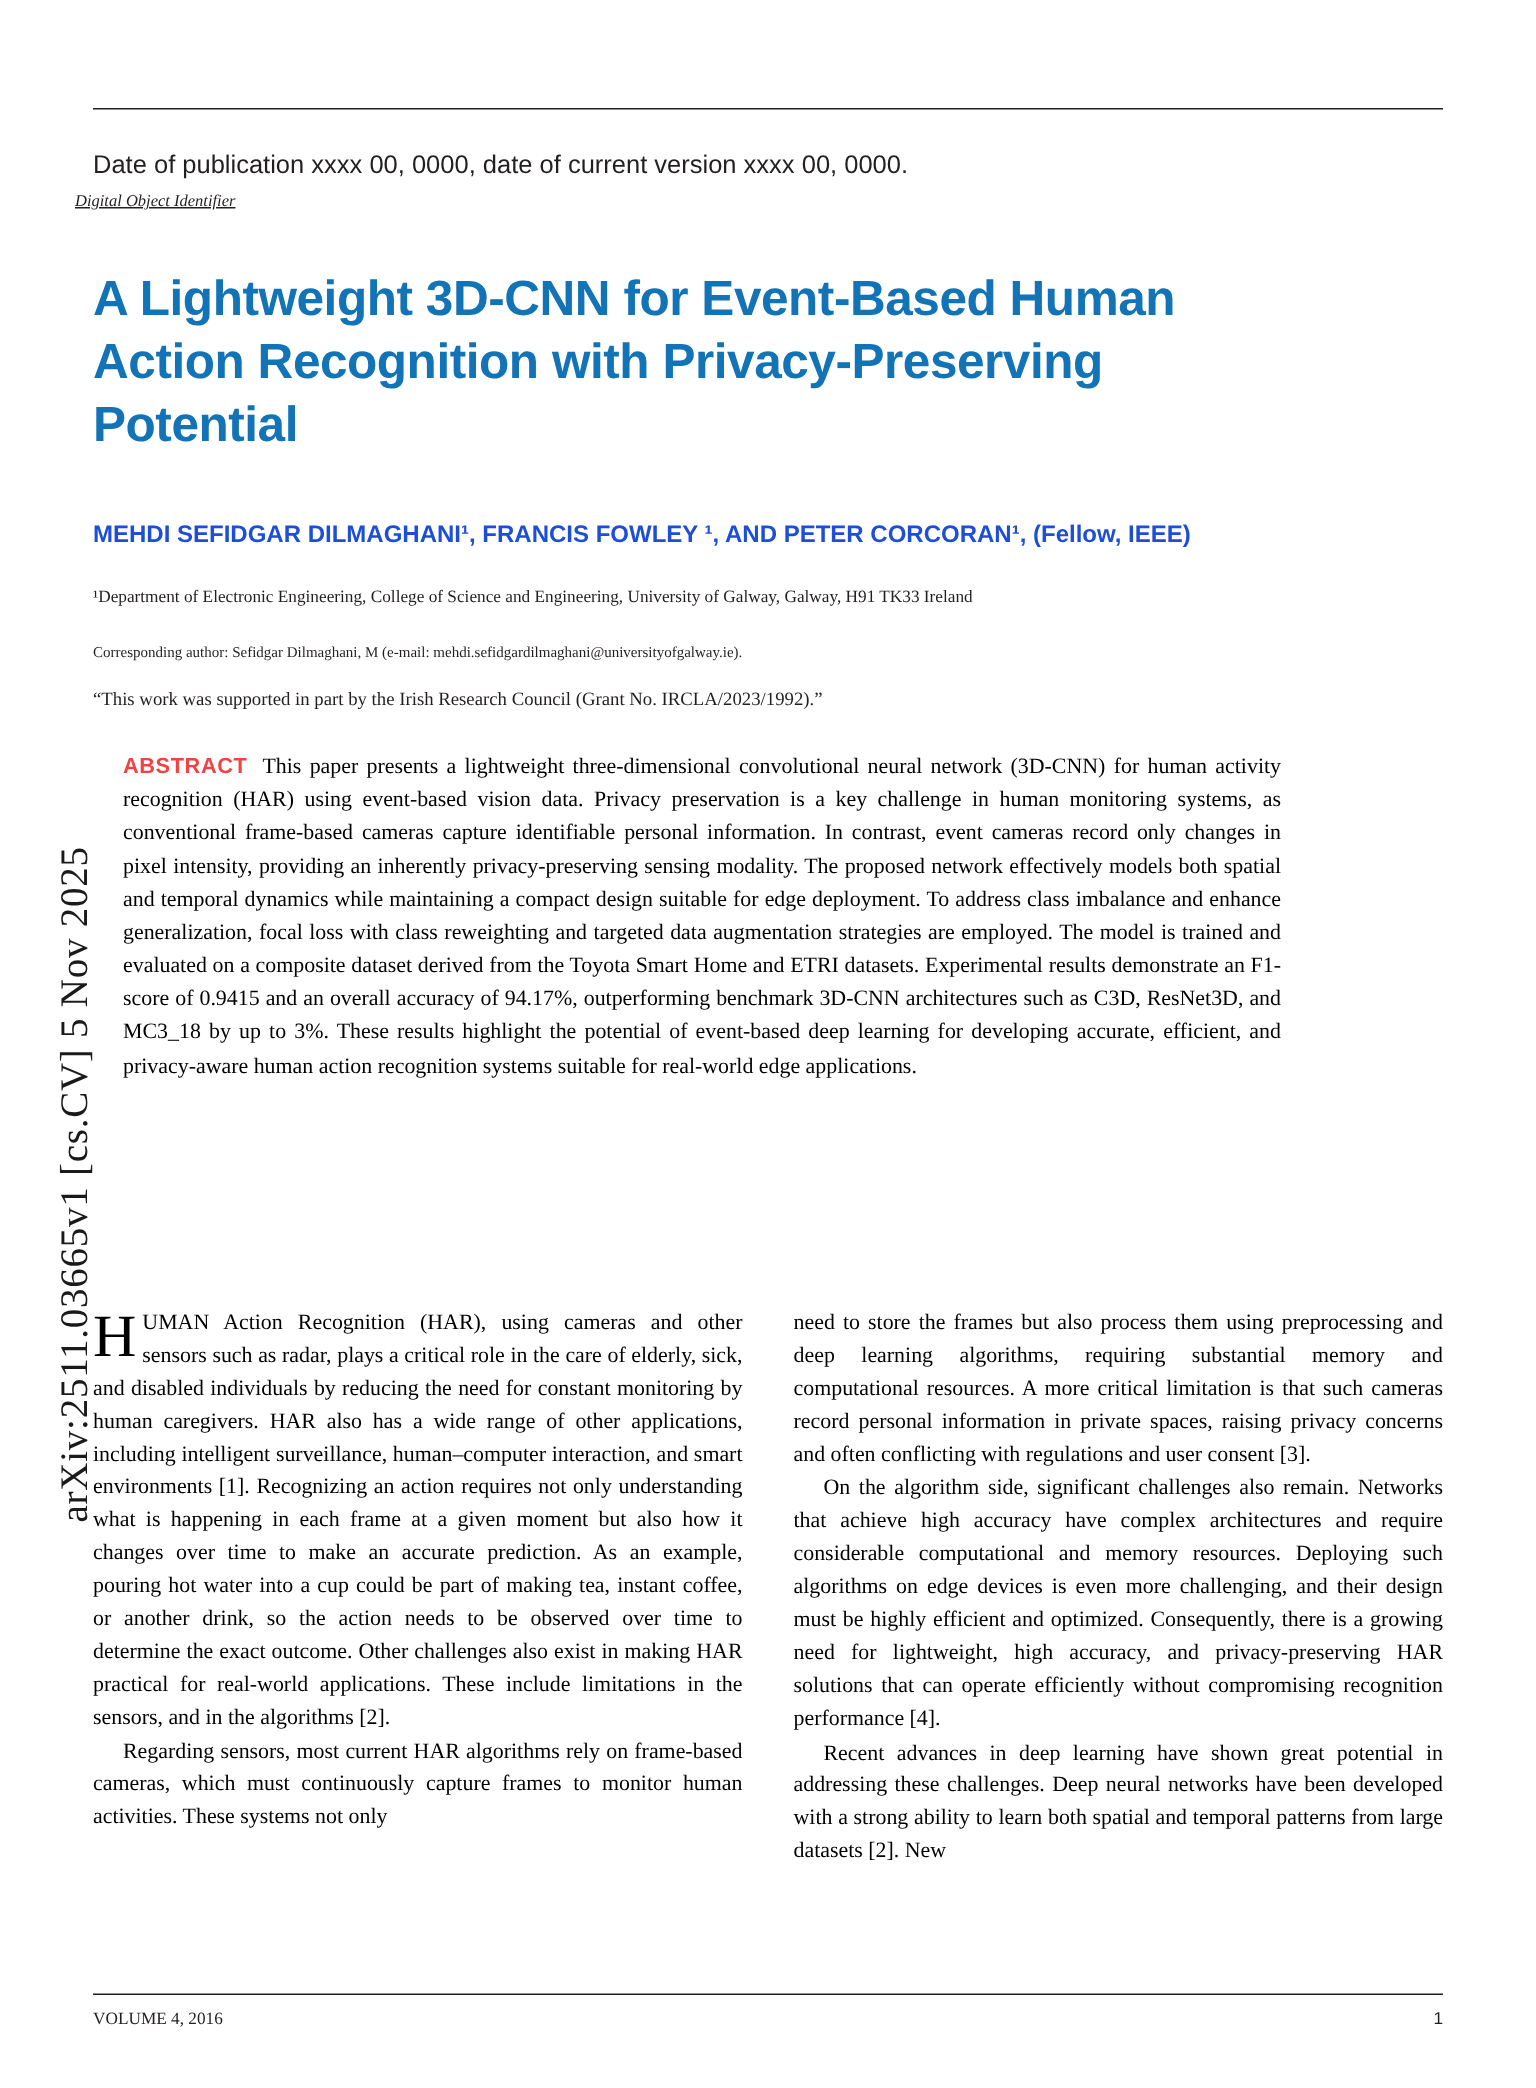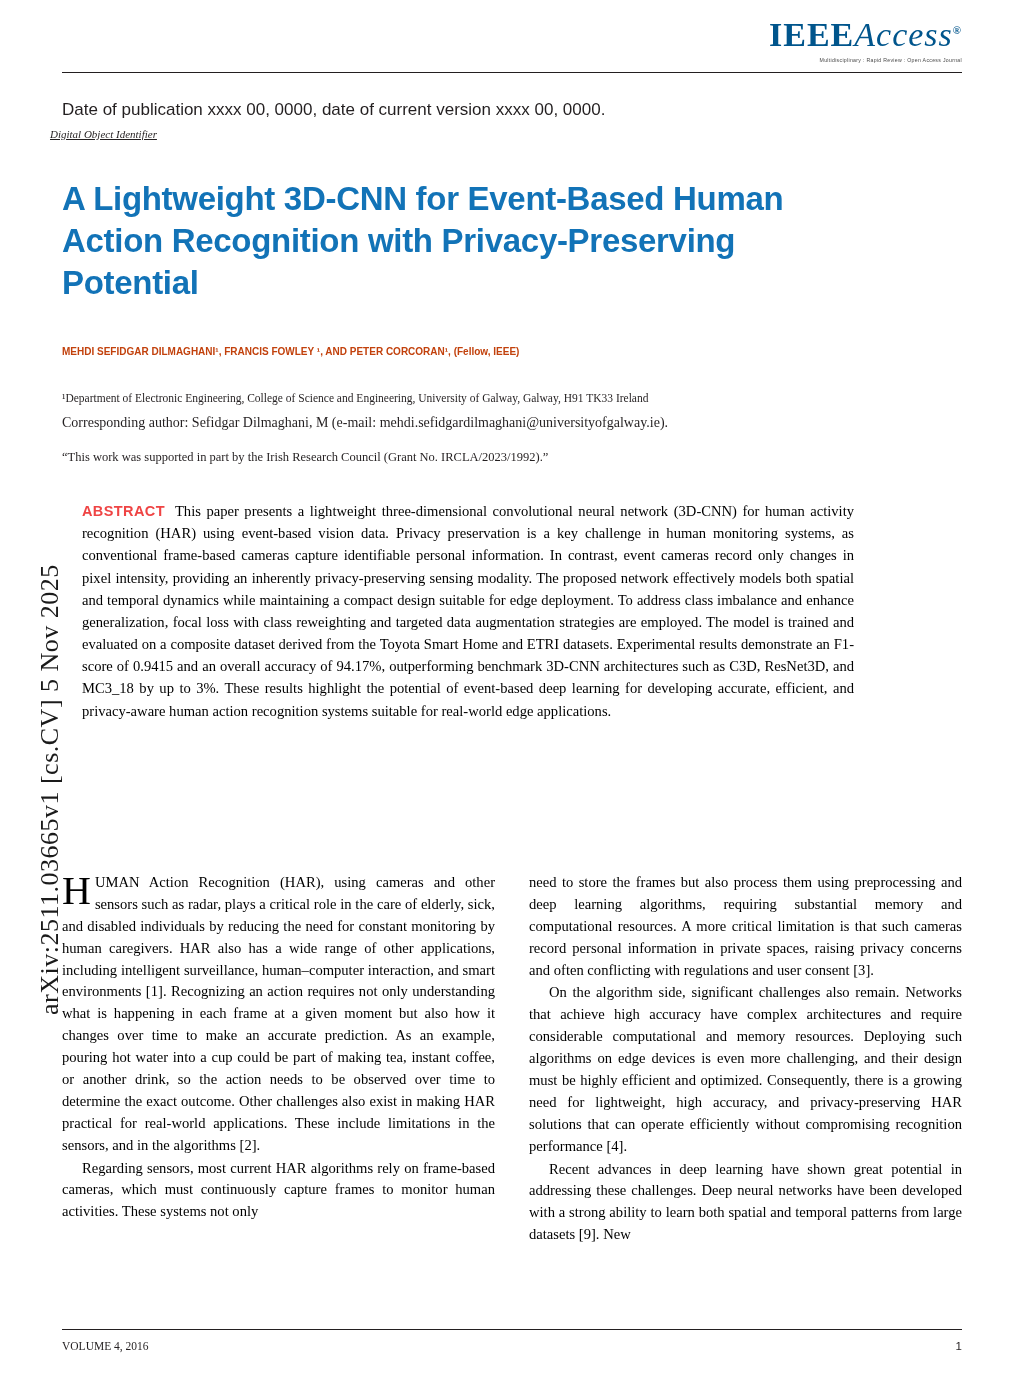--- a/index.html
+++ b/index.html
@@ -108,37 +108,37 @@
     letter-spacing: -0.3px;
   }
 
   
   .authors {
     position: absolute;
     left: 62px;
     top: 345px;
     width: 800px;
     font-family: "Liberation Sans", sans-serif;
-    font-size: 10px;
+    font-size: 16px;
     font-weight: bold;
     line-height: 1.45;
-    color: #c2410c;
+    color: #1d4ed8;
   }
 
   .affil {
     position: absolute;
     left: 62px;
     top: 390px;
     width: 800px;
     font-size: 11.5px;
     line-height: 1.55;
     color: #231f20;
   }
   .affil .line { margin-bottom: 3px; }
-  .affil .corr { font-size: 14px; margin-top: 4px; }
+  .affil .corr { font-size: 10px; margin-top: 20px; }
   .affil .fund { font-size: 12.5px; margin-top: 14px; }
 
   
   .abstract {
     position: absolute;
     left: 82px;
     top: 500px;
     width: 772px;
     font-size: 14.6px;
     line-height: 1.52;
@@ -236,24 +236,20 @@
     color: #231f20;
   }
 </style>
 </head>
 <body>
 
 <div class="page">
 
   <div class="arxiv-stamp">arXiv:2511.03665v1  [cs.CV]  5 Nov 2025</div>
 
-  <div class="masthead">
-    <div class="logo"><span>IEEE</span><span class="access">Access</span><span class="reg">®</span></div>
-    <div class="tagline">Multidisciplinary : Rapid Review : Open Access Journal</div>
-  </div>
 
   <div class="rule"></div>
 
   <div class="pubdate">Date of publication xxxx 00, 0000, date of current version xxxx 00, 0000.</div>
   <div class="doi">Digital Object Identifier</div>
 
   <div class="title">A Lightweight 3D-CNN for Event-Based Human Action Recognition with Privacy-Preserving Potential</div>
 
   <div class="authors">MEHDI SEFIDGAR DILMAGHANI¹, FRANCIS FOWLEY ¹, AND PETER CORCORAN¹, (Fellow, IEEE)</div>
 
@@ -269,21 +265,21 @@
 
 
   <div class="columns">
     <div class="col">
       <p class="first dropcap-para"><span class="dropcap">H</span><span>UMAN Action Recognition (HAR), using cameras and other sensors such as radar, plays a critical role in the care of elderly, sick, and disabled individuals by reducing the need for constant monitoring by human caregivers. HAR also has a wide range of other applications, including intelligent surveillance, human–computer interaction, and smart environments [1]. Recognizing an action requires not only understanding what is happening in each frame at a given moment but also how it changes over time to make an accurate prediction. As an example, pouring hot water into a cup could be part of making tea, instant coffee, or another drink, so the action needs to be observed over time to determine the exact outcome. Other challenges also exist in making HAR practical for real-world applications. These include limitations in the sensors, and in the algorithms [2].</span></p>
       <p>Regarding sensors, most current HAR algorithms rely on frame-based cameras, which must continuously capture frames to monitor human activities. These systems not only</p>
     </div>
     <div class="col">
       <p class="first">need to store the frames but also process them using preprocessing and deep learning algorithms, requiring substantial memory and computational resources. A more critical limitation is that such cameras record personal information in private spaces, raising privacy concerns and often conflicting with regulations and user consent [3].</p>
       <p>On the algorithm side, significant challenges also remain. Networks that achieve high accuracy have complex architectures and require considerable computational and memory resources. Deploying such algorithms on edge devices is even more challenging, and their design must be highly efficient and optimized. Consequently, there is a growing need for lightweight, high accuracy, and privacy-preserving HAR solutions that can operate efficiently without compromising recognition performance [4].</p>
-      <p>Recent advances in deep learning have shown great potential in addressing these challenges. Deep neural networks have been developed with a strong ability to learn both spatial and temporal patterns from large datasets [9]. New</p>
+      <p>Recent advances in deep learning have shown great potential in addressing these challenges. Deep neural networks have been developed with a strong ability to learn both spatial and temporal patterns from large datasets [2]. New</p>
     </div>
   </div>
 
   <div class="footer-rule"></div>
   <div class="footer-left">VOLUME 4, 2016</div>
   <div class="footer-right">1</div>
 
 </div>
 
 </body></html>

